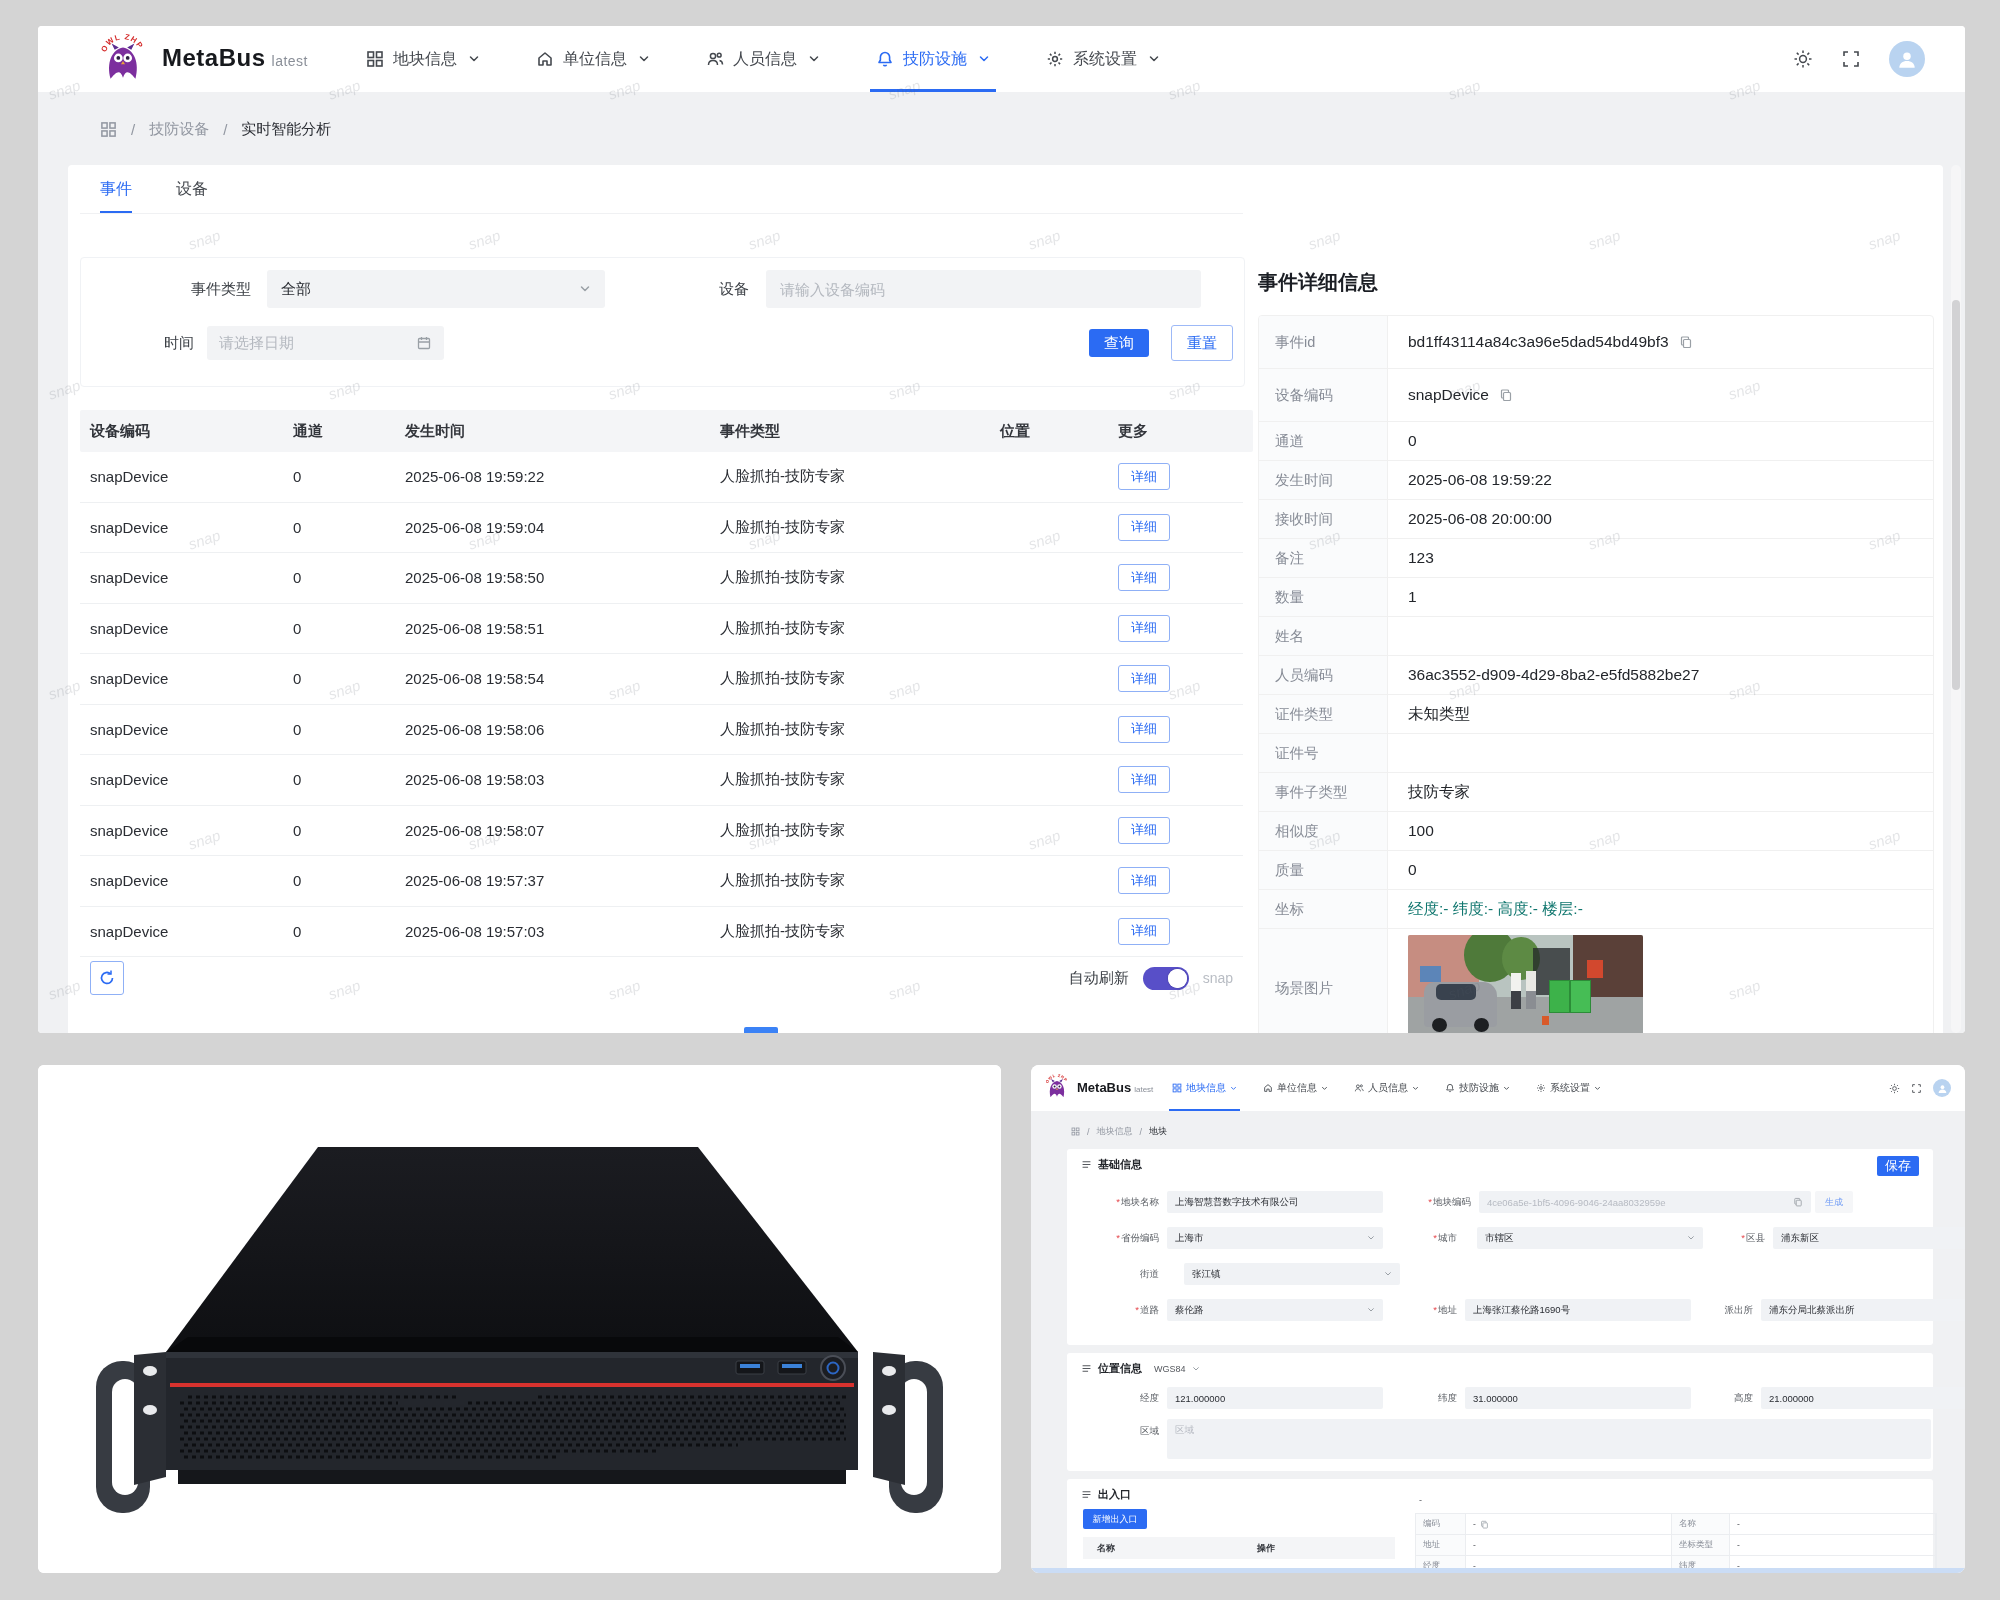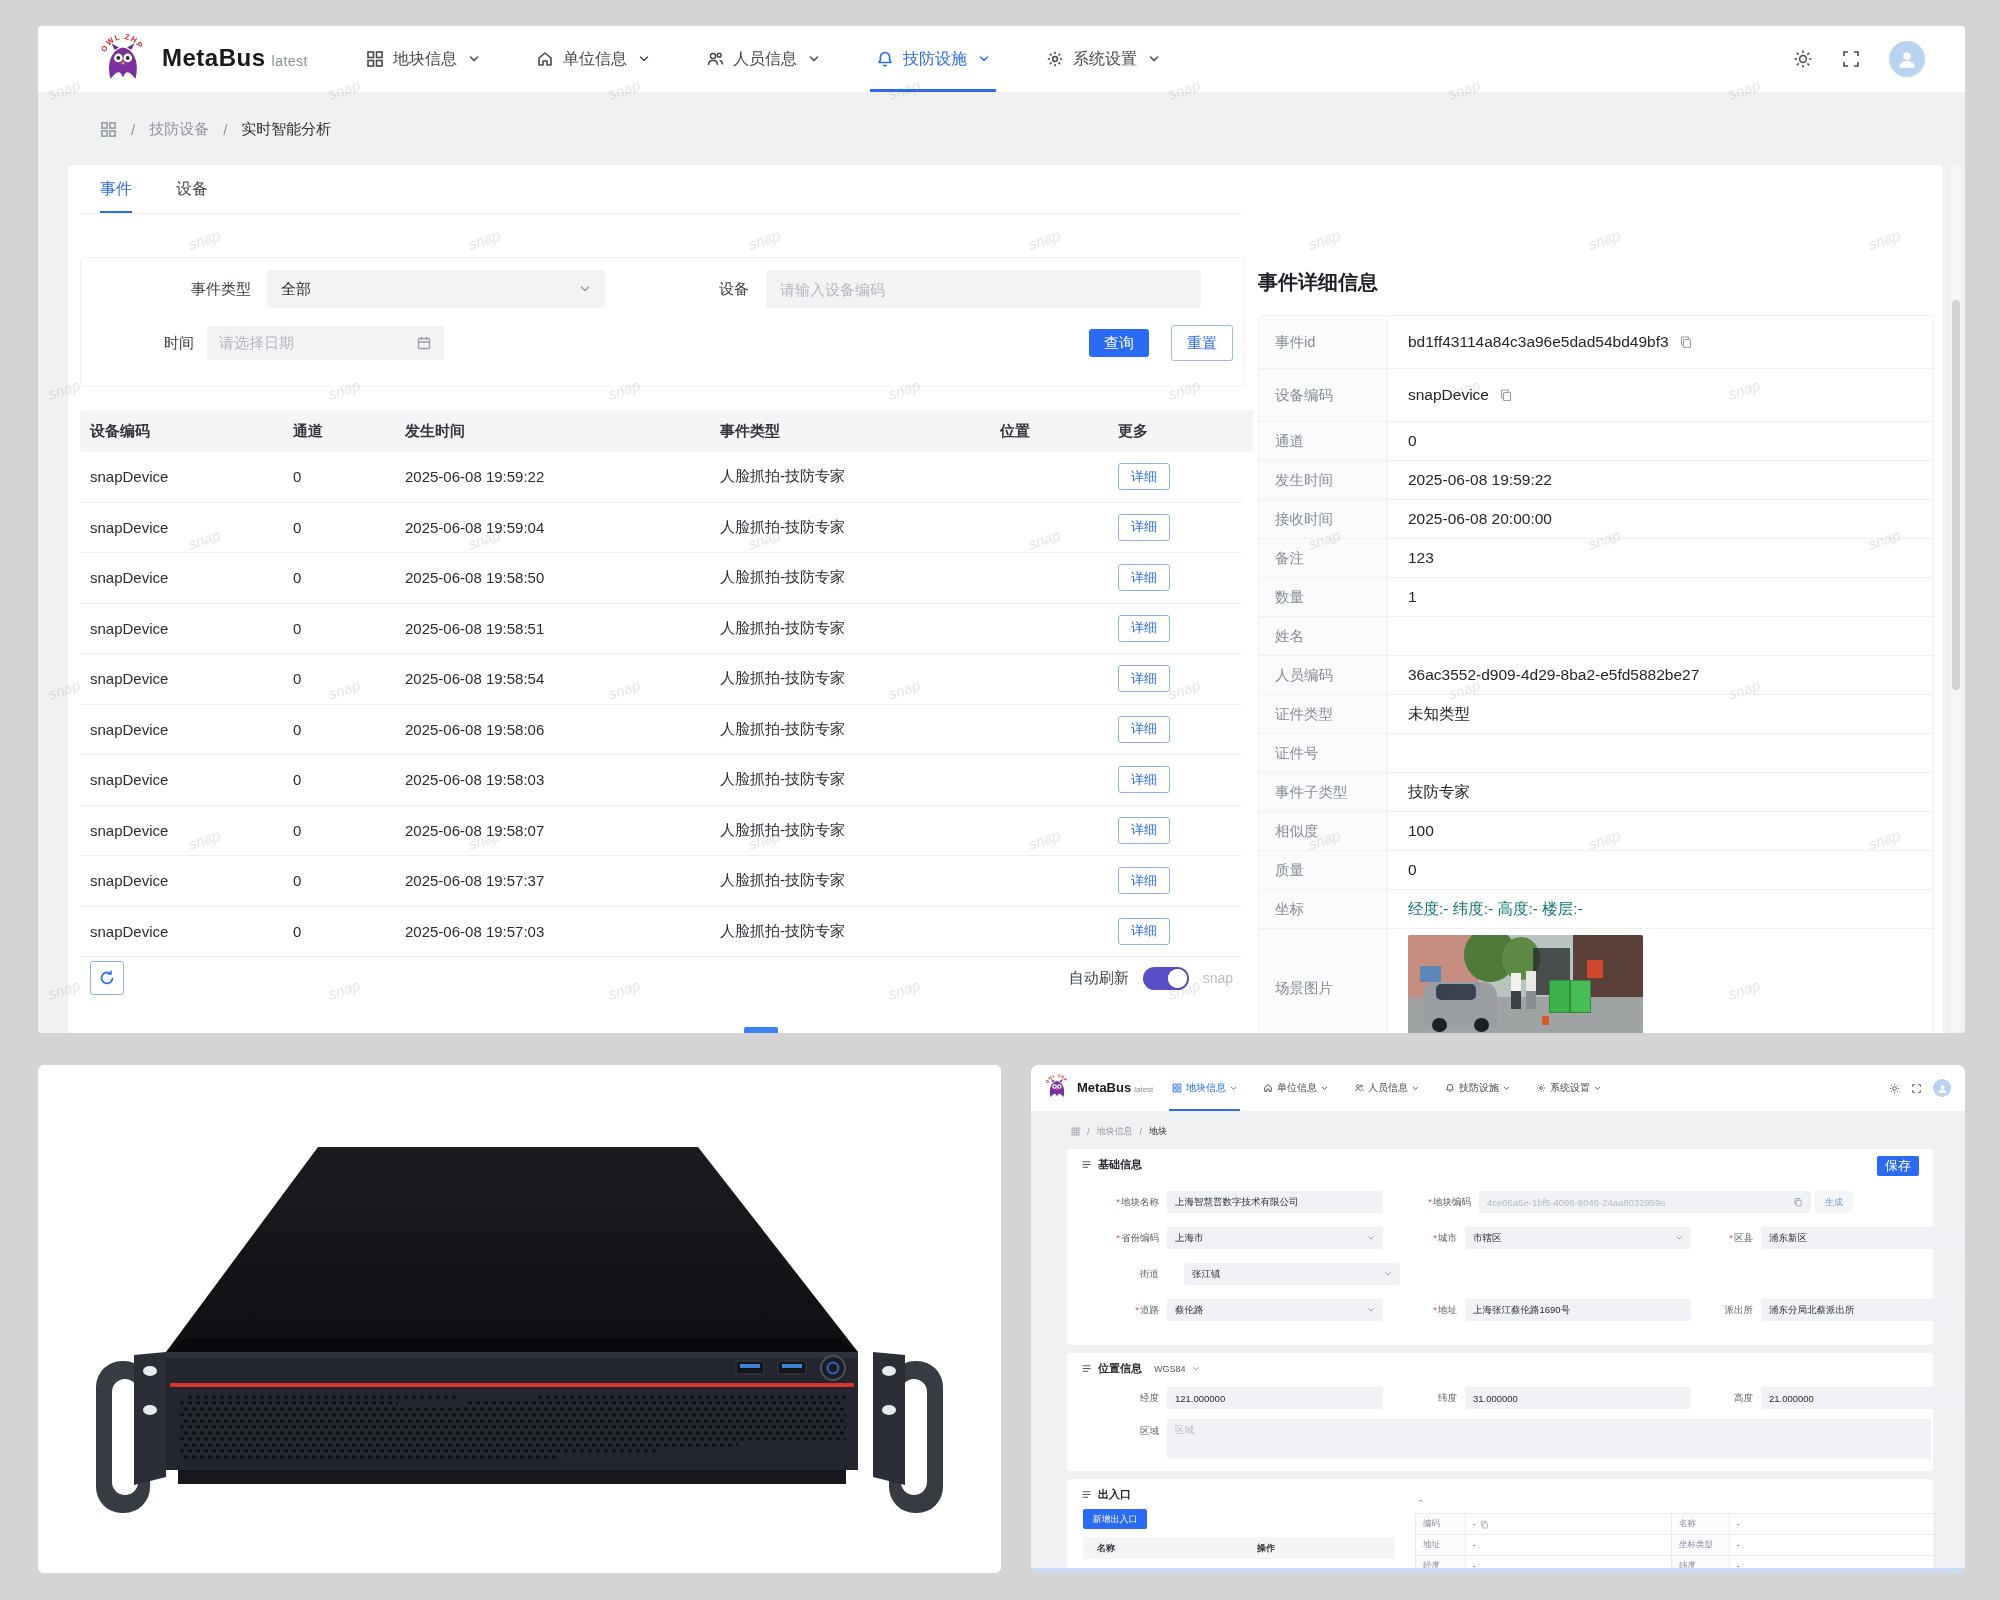--- a/index.html
+++ b/index.html
@@ -761,21 +761,21 @@
       </div>
       <div class="m-row" style="top:78px;">
         <span class="m-label" style="width:76px"><span class="star">*</span><span>省份编码</span></span>
         <div class="m-box" style="margin-left:8px;width:200px">
             <span>上海市</span>
             <svg width="8" height="8" style="color:#9aa0a6">
               <use href="#ic-chevron"></use>
             </svg>
           </div>
         <span class="m-label" style="width:48px;margin-left:26px"><span class="star">*</span><span>城市</span></span>
-        <div class="m-box" style="margin-left:8px;width:210px">
+        <div class="m-box" style="margin-left:20px;width:210px">
             <span>市辖区</span>
             <svg width="8" height="8" style="color:#9aa0a6">
               <use href="#ic-chevron"></use>
             </svg>
           </div>
         <span class="m-label" style="width:44px;margin-left:18px"><span class="star">*</span><span>区县</span></span>
         <div class="m-box" style="margin-left:8px;width:212px">
             <span>浦东新区</span>
           </div>
       </div>

